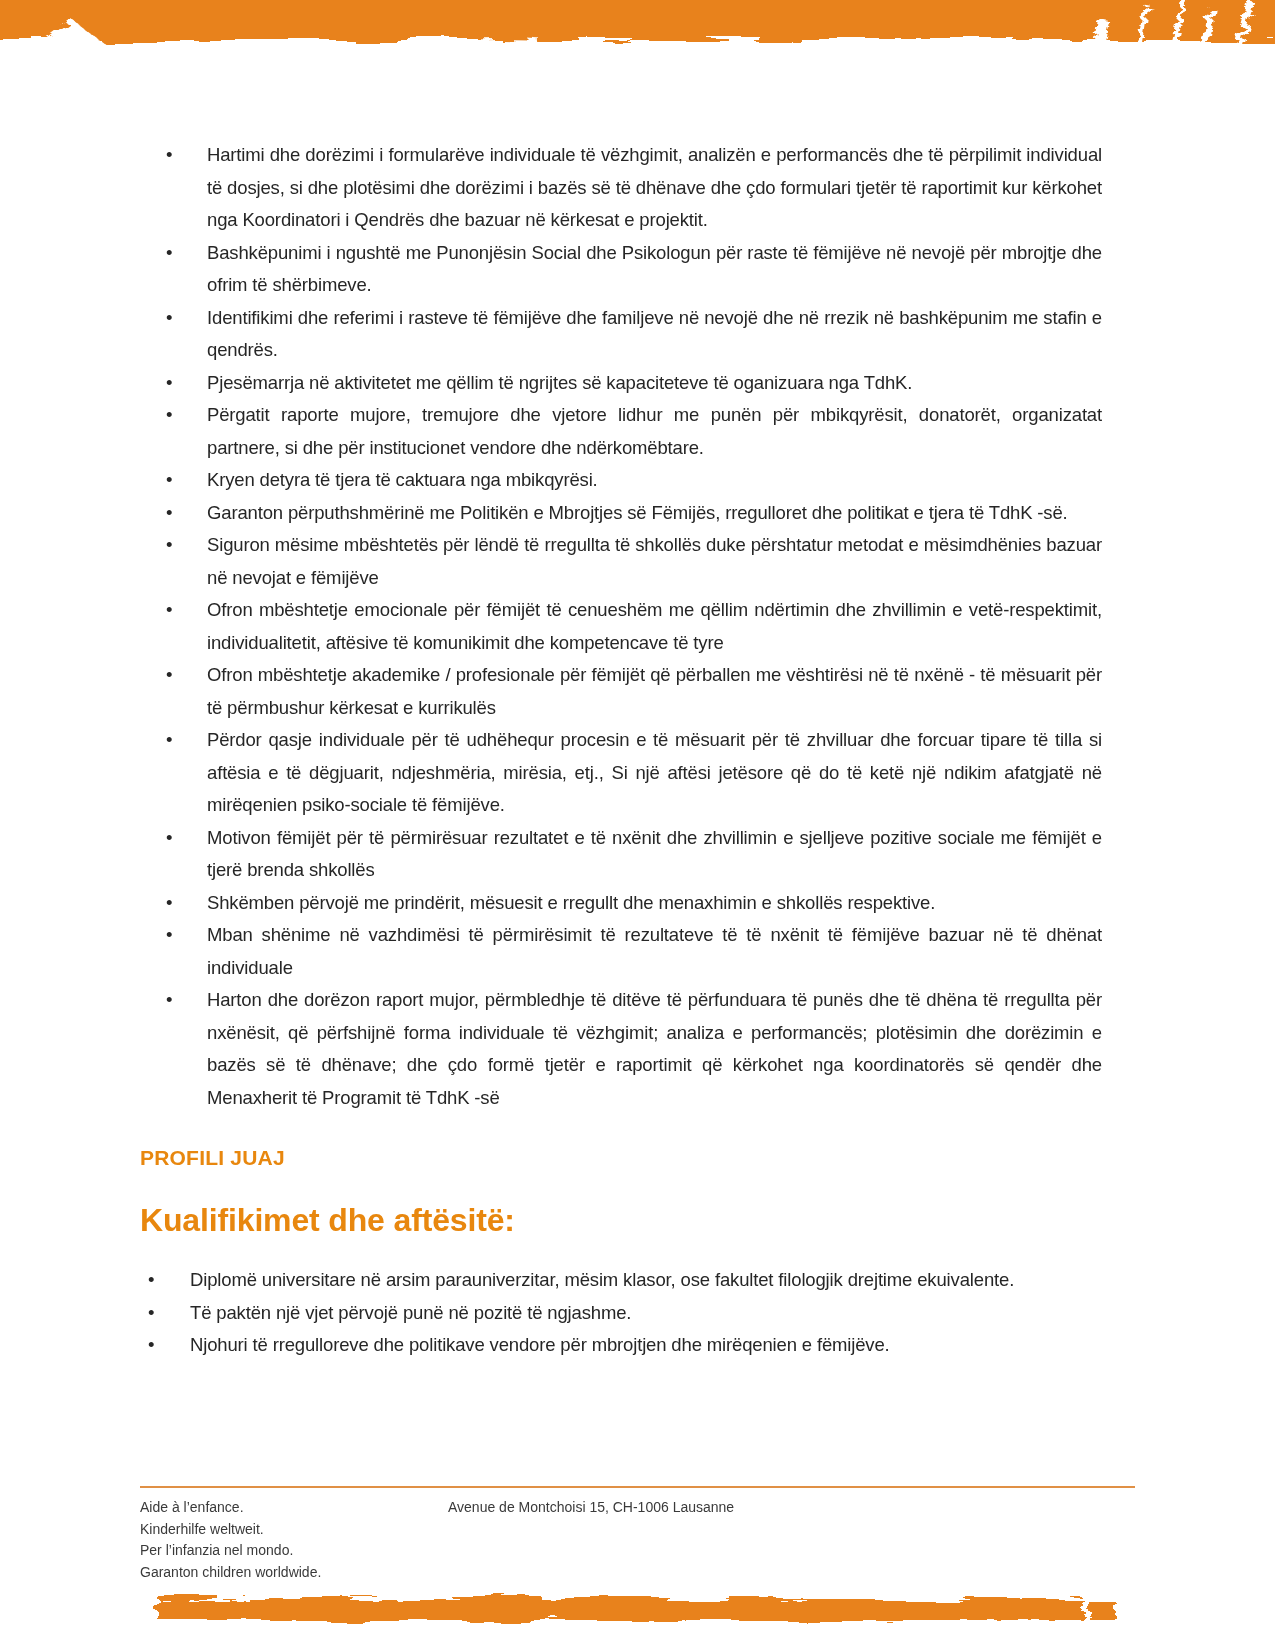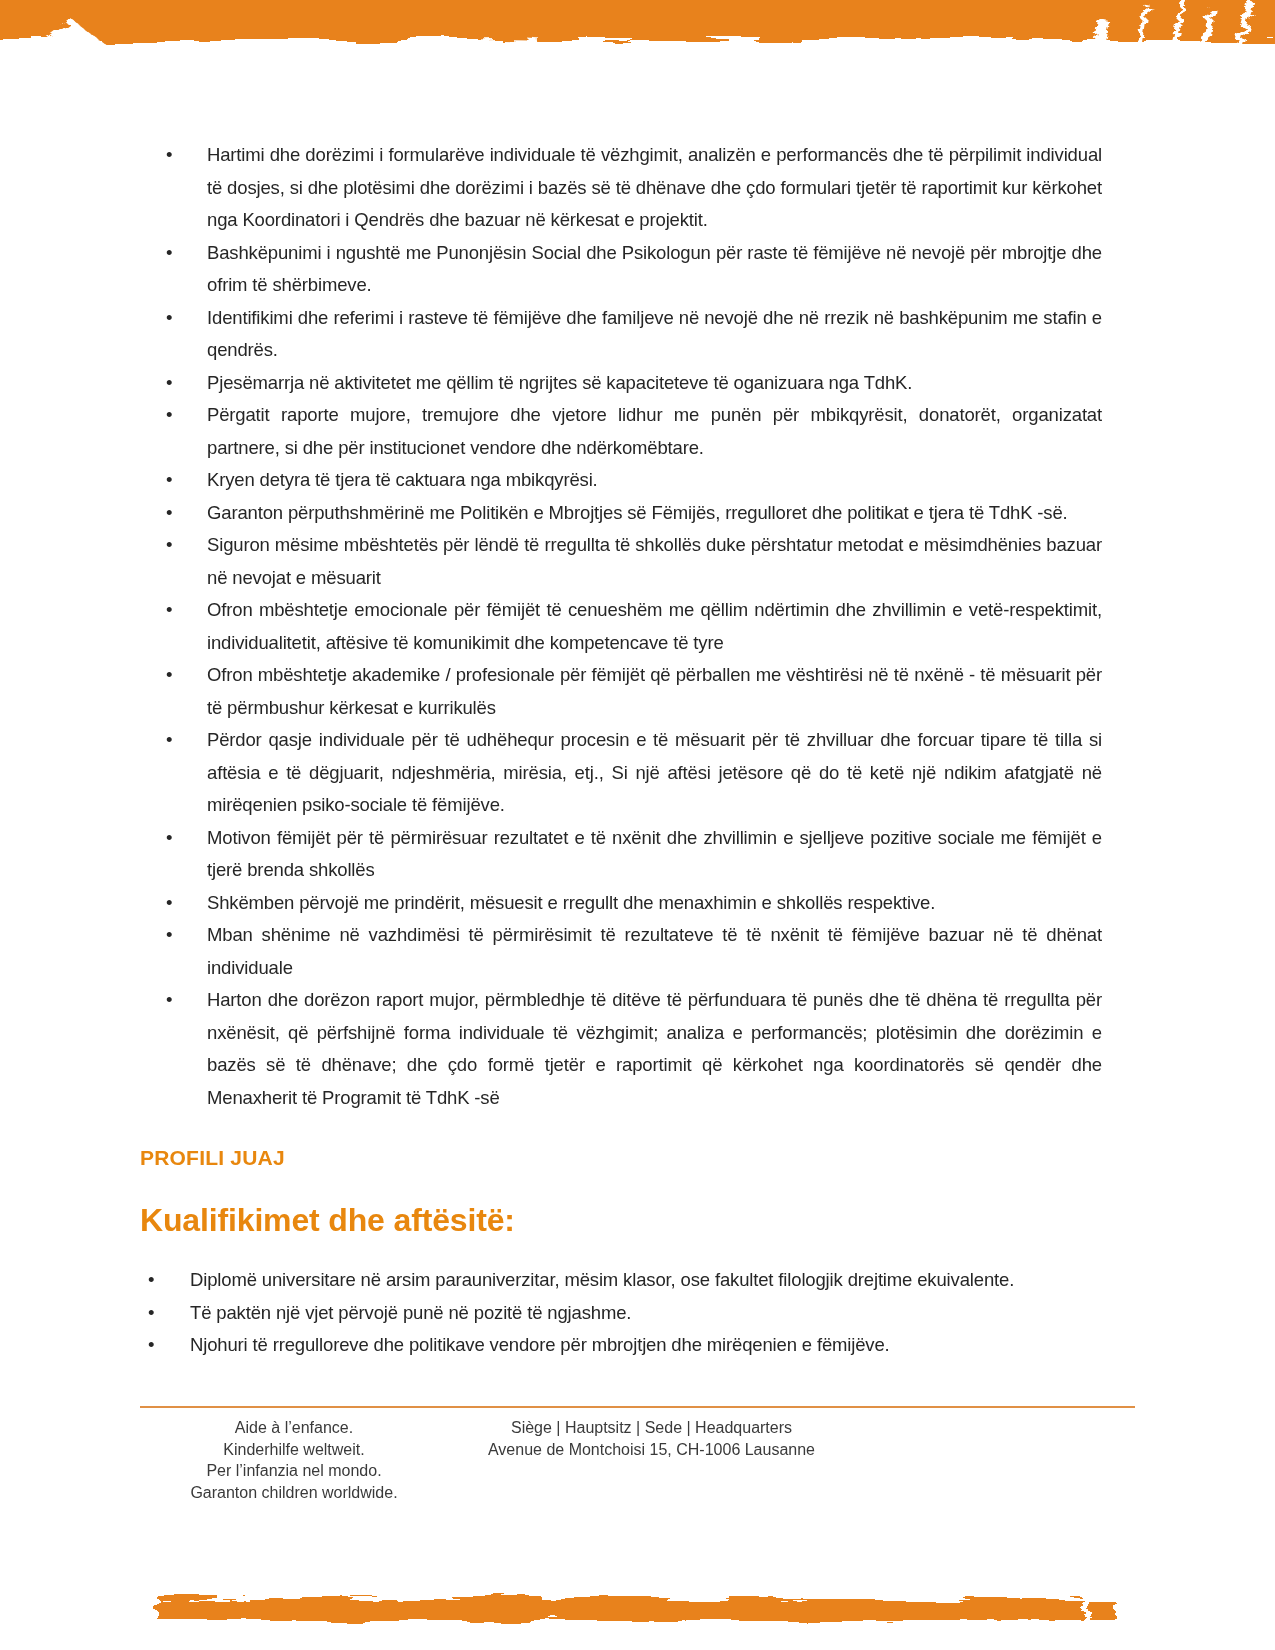--- a/index.html
+++ b/index.html
@@ -44,27 +44,26 @@
     color: var(--heading-orange, #E8870E);
   }
   .qual-list { margin-top: 28px; }
   .qual-item { display: flex; }
   .qual-marker { flex: 0 0 42px; margin-left: 8px; }
   .qual-text { flex: 1; text-align: justify; }
 
   .footer {
     position: absolute;
     left: 140px;
-    top: 1406px;
+    top: 1486px;
     width: 995px;
-    font-size: 16px;
+    font-size: 14px;
     line-height: 21.5px;
     color: var(--footer-text, #3A3A3A);
     letter-spacing: 0;
-    text-align: center;
   }
   .footer-rule {
     border-top: 2px solid var(--footer-rule, #E09045);
     width: 995px;
     margin-bottom: 9px;
   }
   .footer-cols { display: flex; }
   .footer-col-brand { width: 308px; }
   .footer-col-hq { width: 407px; }
   .footer-col-kosovo { flex: 1; }
@@ -129,21 +128,21 @@
       <li class="resp-item">
         <span class="resp-marker">•</span>
         <span class="resp-text">Kryen detyra të tjera të caktuara nga mbikqyrësi.</span>
       </li>
       <li class="resp-item">
         <span class="resp-marker">•</span>
         <span class="resp-text">Garanton përputhshmërinë me Politikën e Mbrojtjes së Fëmijës, rregulloret dhe politikat e tjera të TdhK -së.</span>
       </li>
       <li class="resp-item">
         <span class="resp-marker">•</span>
-        <span class="resp-text">Siguron mësime mbështetës për lëndë të rregullta të shkollës duke përshtatur metodat e mësimdhënies bazuar në nevojat e mësuarit</span>
+        <span class="resp-text">Siguron mësime mbështetës për lëndë të rregullta të shkollës duke përshtatur metodat e mësimdhënies bazuar në nevojat e fëmijëve</span>
       </li>
       <li class="resp-item">
         <span class="resp-marker">•</span>
         <span class="resp-text">Ofron mbështetje emocionale për fëmijët të cenueshëm me qëllim ndërtimin dhe zhvillimin e vetë-respektimit, individualitetit, aftësive të komunikimit dhe kompetencave të tyre</span>
       </li>
       <li class="resp-item">
         <span class="resp-marker">•</span>
         <span class="resp-text">Ofron mbështetje akademike / profesionale për fëmijët që përballen me vështirësi në të nxënë - të mësuarit për të përmbushur kërkesat e kurrikulës</span>
       </li>
       <li class="resp-item">
@@ -192,21 +191,20 @@
   <div class="footer">
     <div class="footer-rule"></div>
     <div class="footer-cols">
       <div class="footer-col-brand">
         <div>Aide à l’enfance.</div>
         <div>Kinderhilfe weltweit.</div>
         <div>Per l’infanzia nel mondo.</div>
         <div>Garanton children worldwide.</div>
       </div>
       <div class="footer-col-hq">
-        <div>Siège | Hauptsitz | Sede | Headquarters</div>
         <div>Avenue de Montchoisi 15, CH-1006 Lausanne</div>
       </div>
     </div>
   </div>
 
   <svg class="banner-bottom" width="1275" height="52" viewBox="0 0 1275 52" aria-hidden="true">
     <g filter="url(#roughA)">
       <rect class="brush" x="158" y="12" width="925" height="22"></rect>
       <rect class="brush" x="1088" y="14" width="26" height="18"></rect>
     </g>

